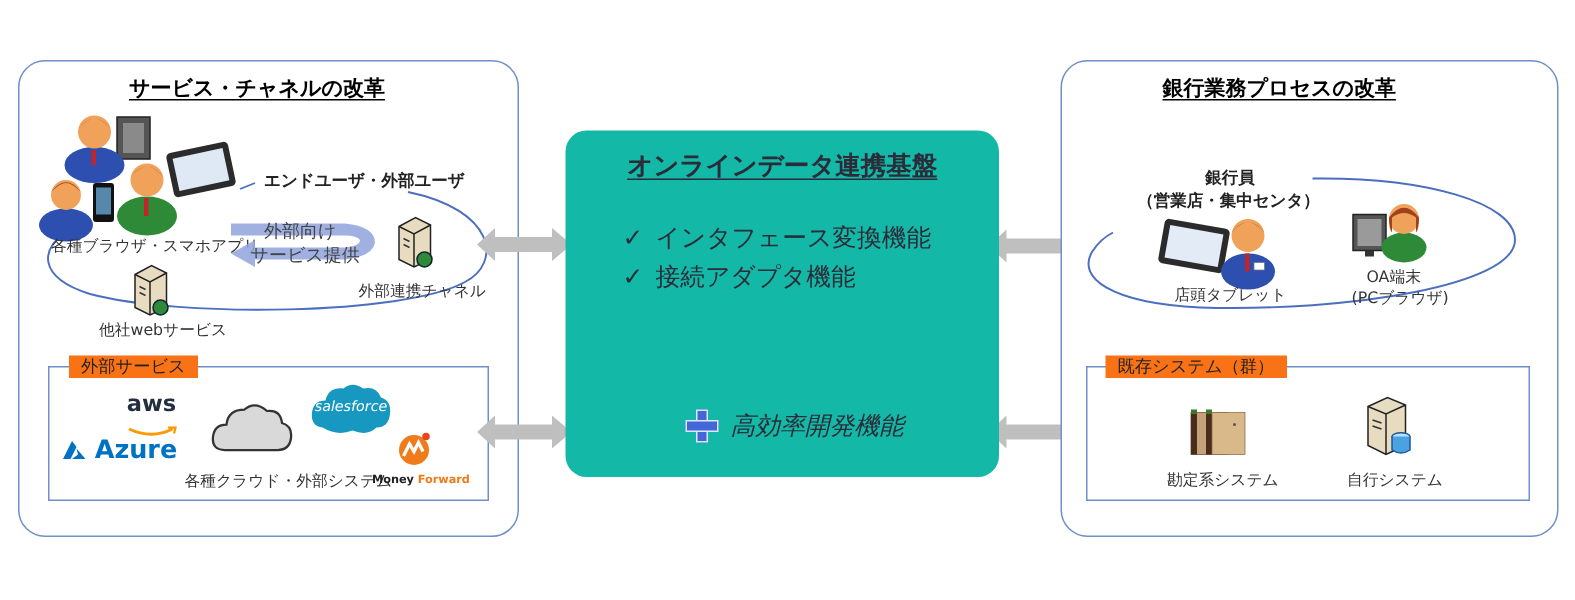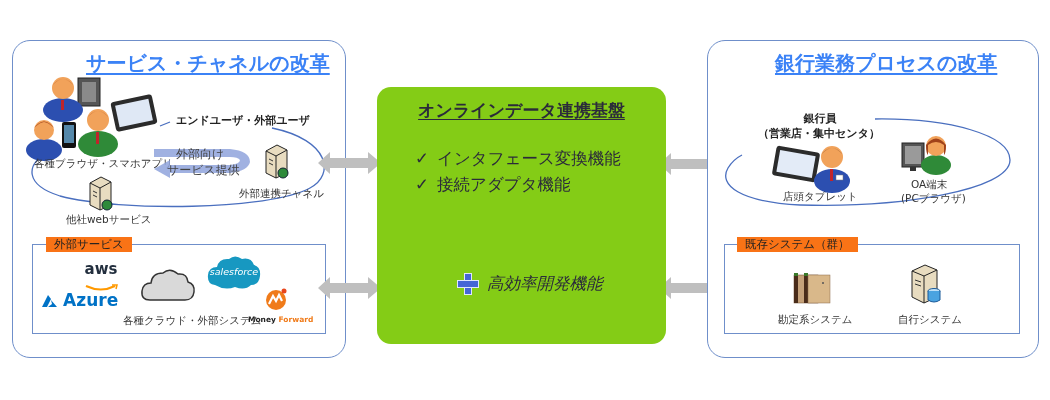--- a/index.html
+++ b/index.html
@@ -1,27 +1,27 @@
 <!DOCTYPE html>
 <html><head>
 <meta charset="utf-8">
 <style>
   html, body { margin:0; padding:0; background:#ffffff; }
   body { width:1050px; height:400px; position:relative; overflow:hidden;
          font-family:"DejaVu Sans","Liberation Sans",sans-serif; color:#222; }
   .abs { position:absolute; }
   .panel { position:absolute; border:1.5px solid #6f8fca; border-radius:18px; background:#fff; }
-  .panel-title { position:absolute; font-weight:bold; font-size:20px; text-decoration:underline;
-                 text-underline-offset:3px; color:#3b82f6; white-space:nowrap; }
+  .panel-title { position:absolute; font-weight:bold; font-size:14px; text-decoration:underline;
+                 text-underline-offset:3px; color:#000000; white-space:nowrap; }
   .lbl { position:absolute; font-size:10.5px; color:#333; white-space:nowrap; }
   .lbl-b { position:absolute; font-size:11px; font-weight:bold; color:#222; white-space:nowrap; text-align:center; }
   .subbox { position:absolute; border:1.5px solid #6f8fca; }
   .subbox-title { position:absolute; background:#f97316; padding:0 8px; font-size:11.5px; font-weight:normal; white-space:nowrap; }
-  .center { position:absolute; left:377px; top:87px; width:289px; height:257px;
-            background:#84cc16; border-radius:14px; }
+  .center { position:absolute; left:377px; top:87px; width:289px; height:231px;
+            background:#14b8a6; border-radius:14px; }
   .center-title { position:absolute; left:0; right:0; top:12px; text-align:center; font-weight:bold;
                   font-size:17px; text-decoration:underline; text-underline-offset:3px; color:#2b2b3a; }
   .feat { position:absolute; left:38px; font-size:16.5px; color:#2b2b3a; white-space:nowrap; }
   .feat .chk { display:inline-block; width:22px; }
   .plus-row { position:absolute; left:80px; top:186px; font-size:16.5px; color:#2b2b3a; white-space:nowrap;font-style:italic; }
   .plus { display:inline-block; width:22px; height:22px; position:relative; vertical-align:middle; margin-right:8px; }
   .plus:before, .plus:after { content:""; position:absolute; background:#4466d6; border:1px solid #dfe6ff; }
   .plus:before { left:7px; top:0; width:6px; height:20px; }
   .plus:after { left:0; top:7px; width:20px; height:6px; }
   svg { position:absolute; overflow:visible; }

